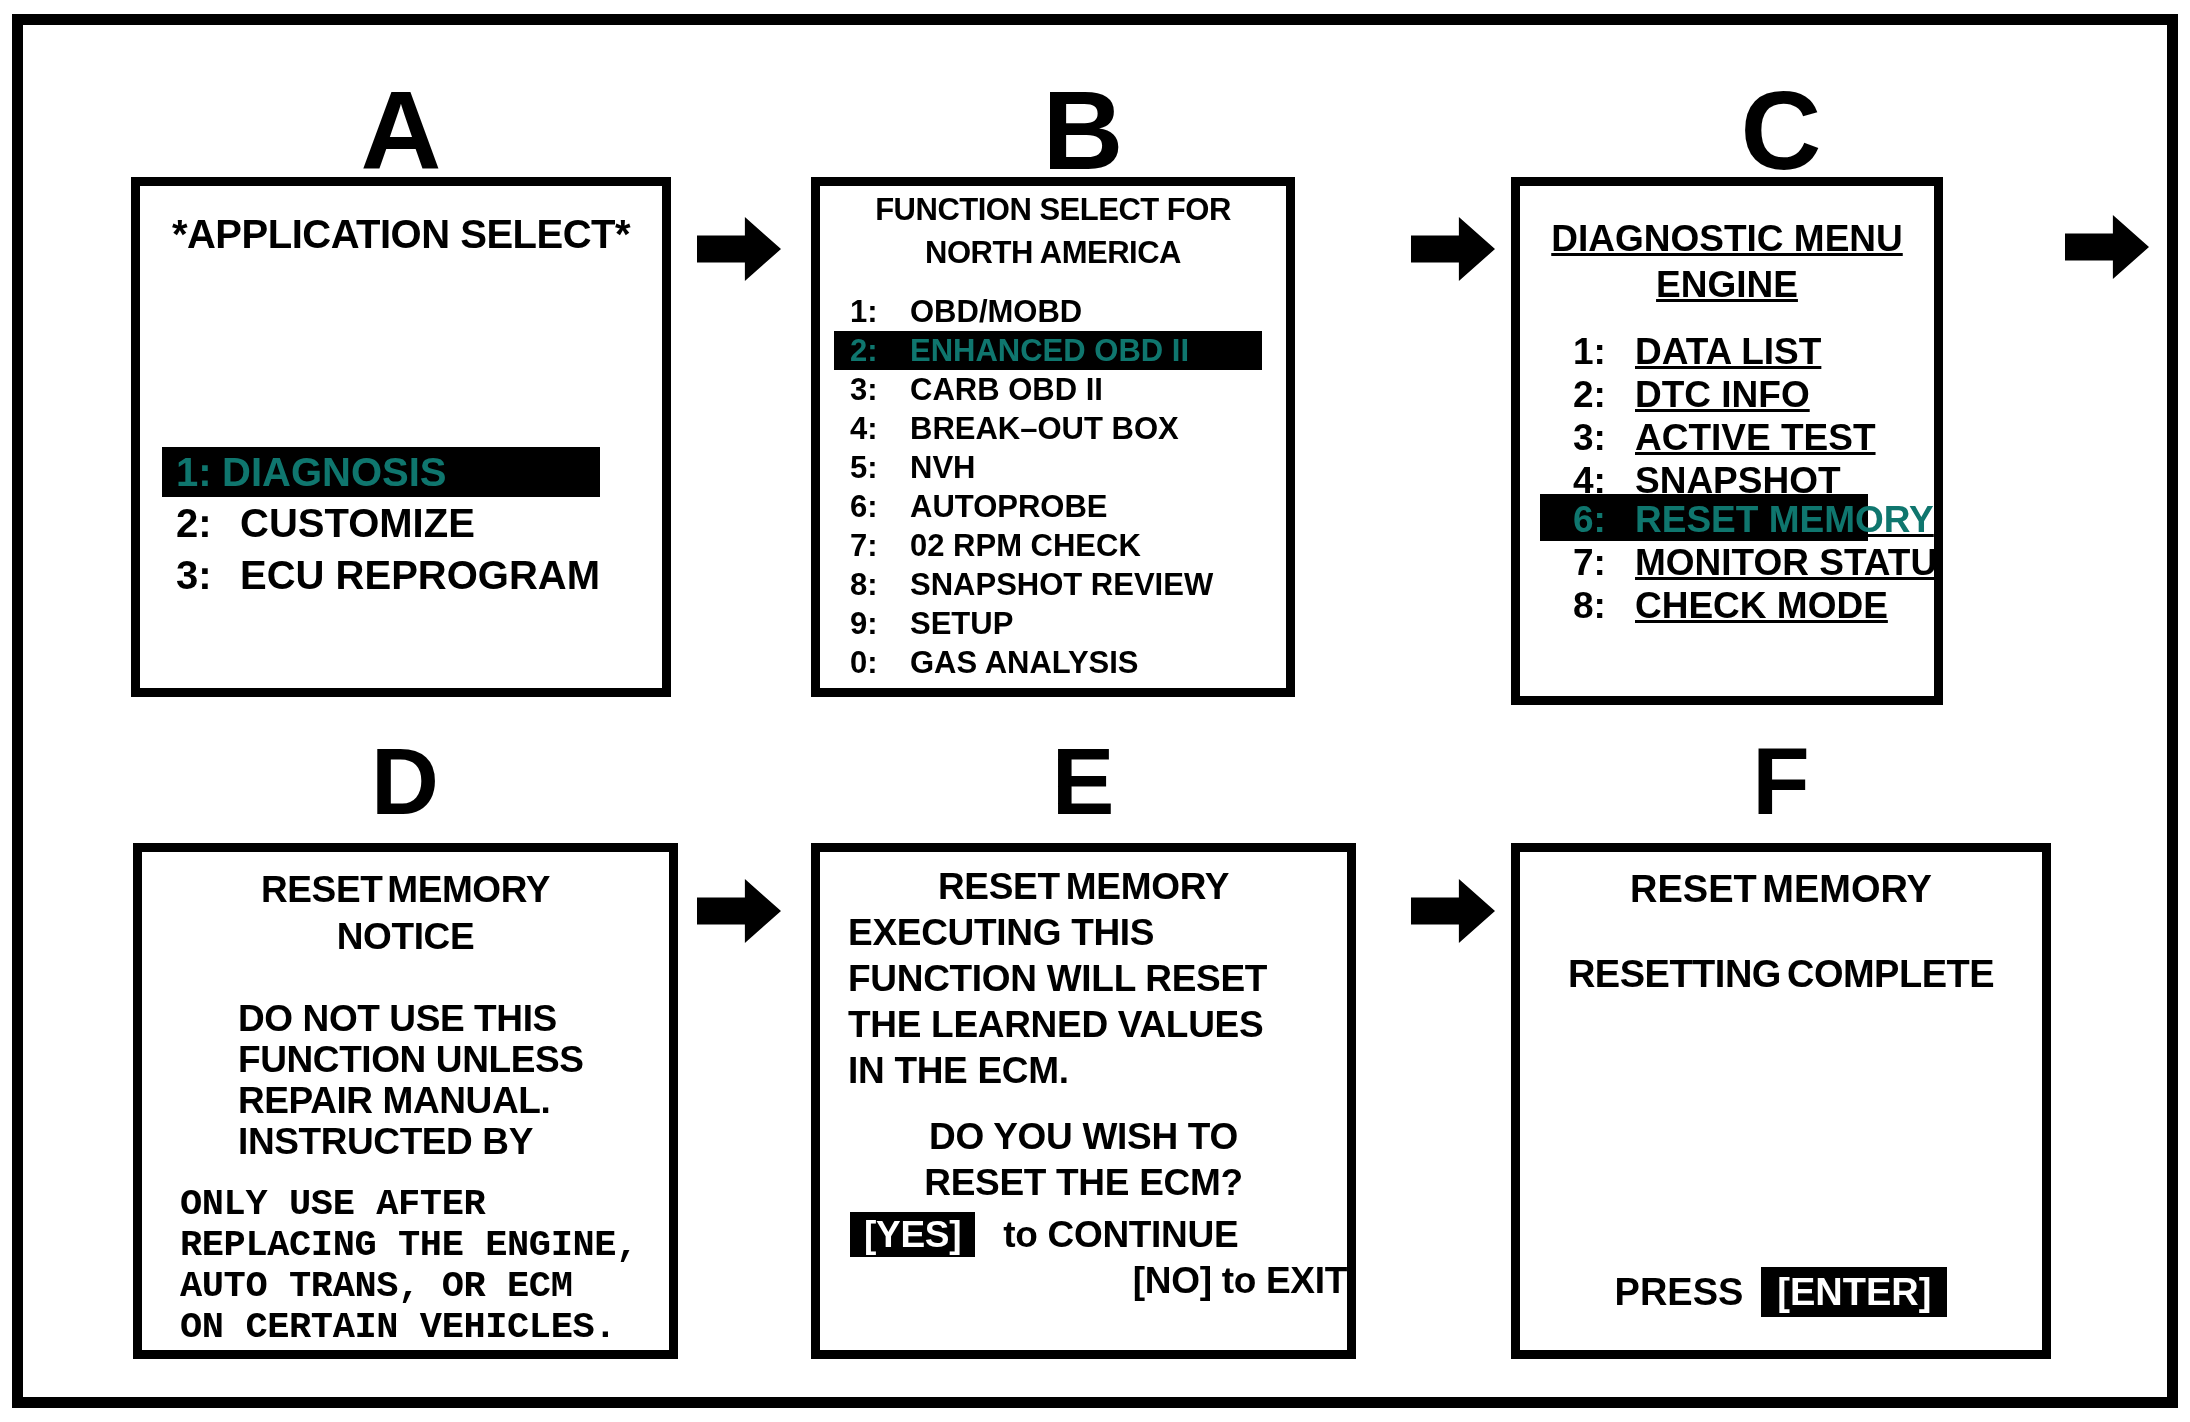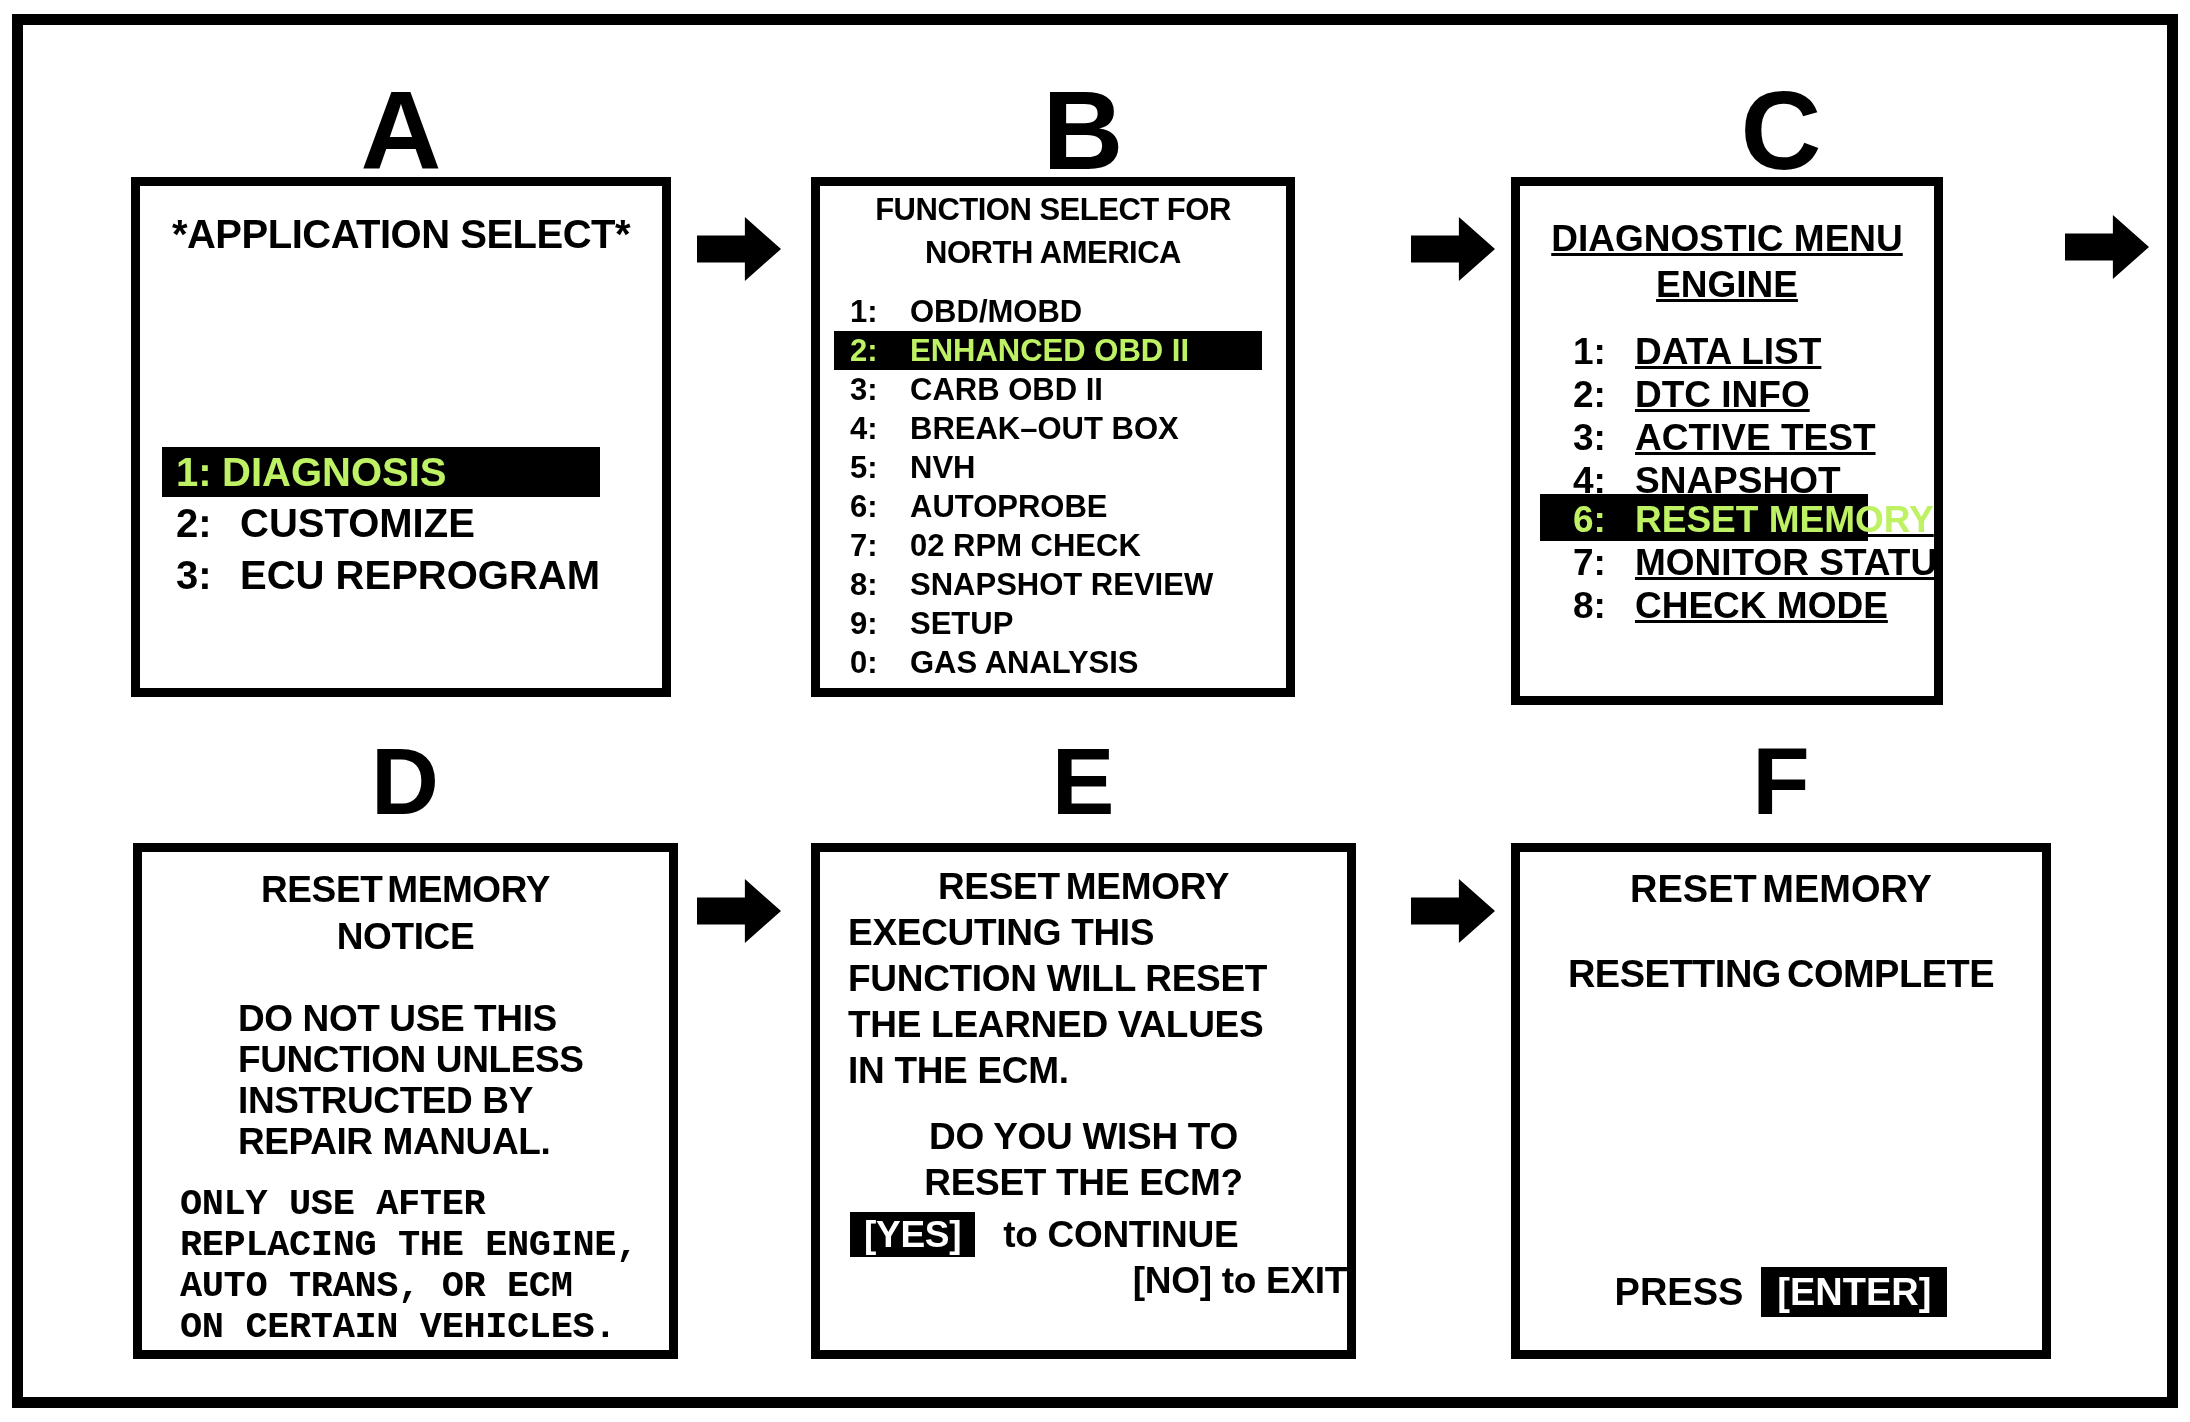--- a/index.html
+++ b/index.html
@@ -27,21 +27,21 @@
     position:absolute; border:9px solid #000; background:#ffffff; overflow:hidden;
   }
 
   .arrow {
     position:absolute; width:84px; height:64px; background:#000;
     clip-path: polygon(0 29%, 57% 29%, 57% 0, 100% 50%, 57% 100%, 57% 71%, 0 71%);
   }
 
   .mrow { white-space:nowrap; }
   .mrow .num { display:inline-block; }
-  .hl { background:#000; color:#bef264; }
+  .hl { background:#000; color:#0f766e; }
   .key { background:#000; color:#fff; }
 
   
   #screen-a { left:108px; top:152px; width:540px; height:520px; font-size:40px; }
   #screen-a .title { text-align:center; margin-top:26px; letter-spacing:-0.5px; }
   #screen-a .menu  { margin:190px 22px 0; }
   #screen-a .mrow  { line-height:52px; padding-left:14px; }
   #screen-a .mrow .num { width:64px; }
   #screen-a .mrow.hl   { margin-right:40px; line-height:50px; }
   #screen-a .mrow.hl .num { width:46px; }
@@ -152,22 +152,22 @@
     </div>
 
     <div class="screen" id="screen-d">
       <div class="t2">
         <div>RESET MEMORY</div>
         <div>NOTICE</div>
       </div>
       <div class="para1">
         <div>DO NOT USE THIS</div>
         <div>FUNCTION UNLESS</div>
+        <div>REPAIR MANUAL.</div>
         <div>INSTRUCTED BY</div>
-        <div>REPAIR MANUAL.</div>
       </div>
       <div class="para2">
         <div>ONLY USE AFTER</div>
         <div>REPLACING THE ENGINE,</div>
         <div>AUTO TRANS, OR ECM</div>
         <div>ON CERTAIN VEHICLES.</div>
       </div>
     </div>
 
     <div class="screen" id="screen-e">

